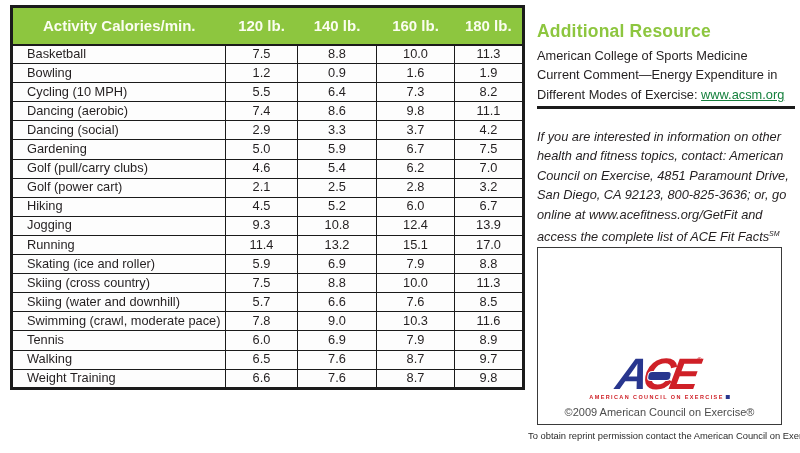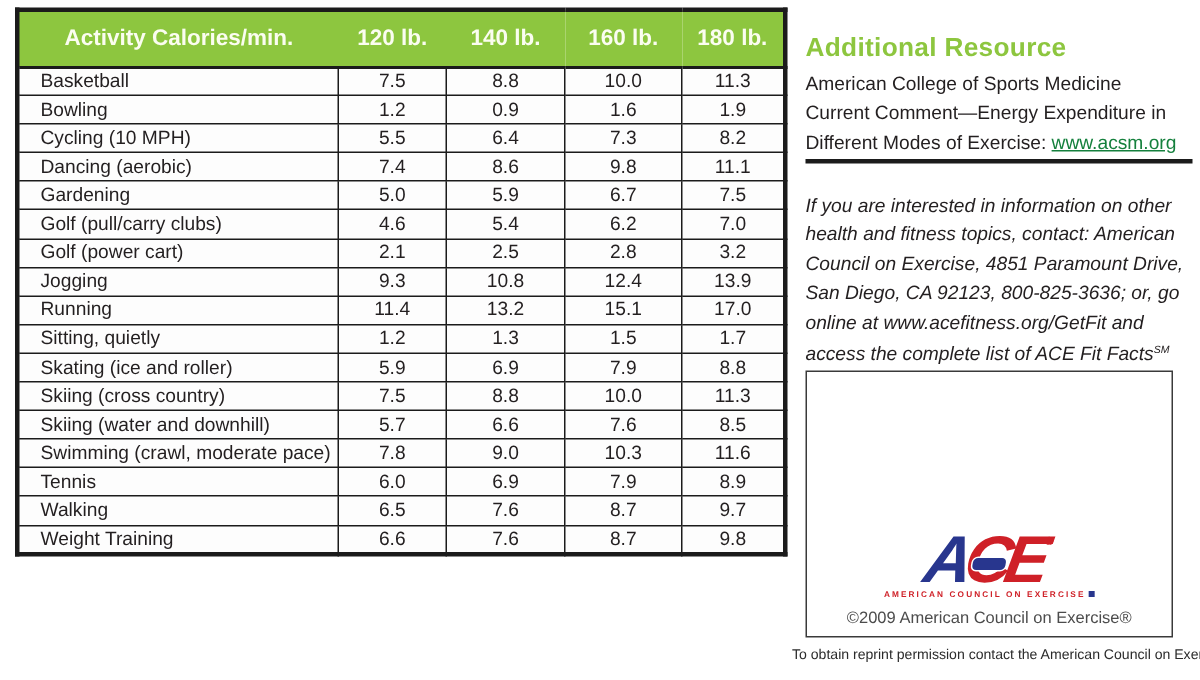--- a/index.html
+++ b/index.html
@@ -220,20 +220,27 @@
           <td>8.2</td>
         </tr>
         <tr>
           <td class="act">Dancing (aerobic)</td>
           <td>7.4</td>
           <td>8.6</td>
           <td>9.8</td>
           <td>11.1</td>
         </tr>
         <tr>
+          <td class="act">Dancing (social)</td>
+          <td>2.9</td>
+          <td>3.3</td>
+          <td>3.7</td>
+          <td>4.2</td>
+        </tr>
+        <tr>
           <td class="act">Gardening</td>
           <td>5.0</td>
           <td>5.9</td>
           <td>6.7</td>
           <td>7.5</td>
         </tr>
         <tr>
           <td class="act">Golf (pull/carry clubs)</td>
           <td>4.6</td>
           <td>5.4</td>
@@ -241,39 +248,39 @@
           <td>7.0</td>
         </tr>
         <tr>
           <td class="act">Golf (power cart)</td>
           <td>2.1</td>
           <td>2.5</td>
           <td>2.8</td>
           <td>3.2</td>
         </tr>
         <tr>
+          <td class="act">Hiking</td>
+          <td>4.5</td>
+          <td>5.2</td>
+          <td>6.0</td>
+          <td>6.7</td>
+        </tr>
+        <tr>
           <td class="act">Jogging</td>
           <td>9.3</td>
           <td>10.8</td>
           <td>12.4</td>
           <td>13.9</td>
         </tr>
         <tr>
           <td class="act">Running</td>
           <td>11.4</td>
           <td>13.2</td>
           <td>15.1</td>
           <td>17.0</td>
-        </tr>
-        <tr>
-          <td class="act">Sitting, quietly</td>
-          <td>1.2</td>
-          <td>1.3</td>
-          <td>1.5</td>
-          <td>1.7</td>
         </tr>
         <tr>
           <td class="act">Skating (ice and roller)</td>
           <td>5.9</td>
           <td>6.9</td>
           <td>7.9</td>
           <td>8.8</td>
         </tr>
         <tr>
           <td class="act">Skiing (cross country)</td>

